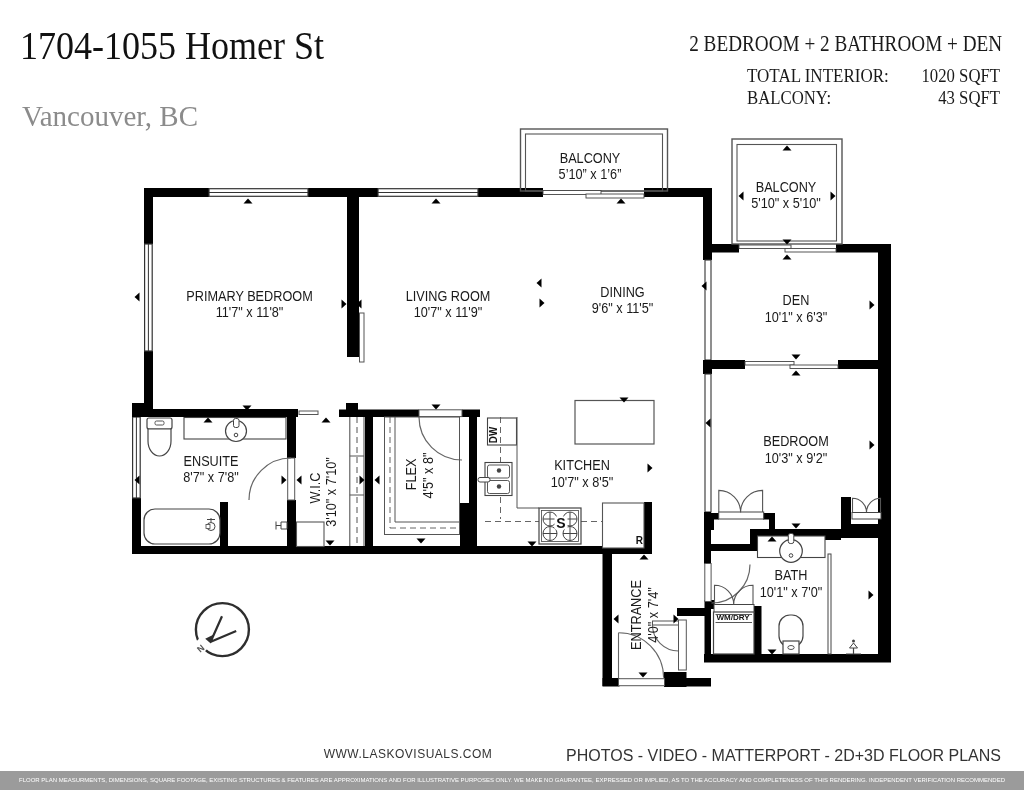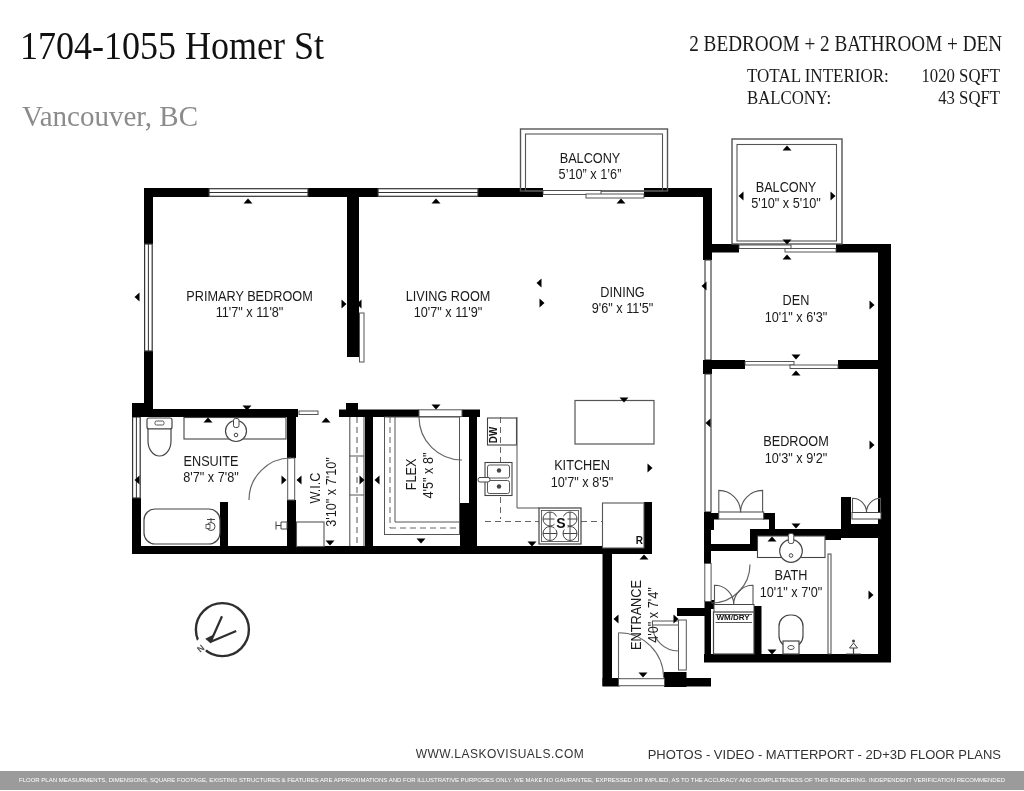--- a/index.html
+++ b/index.html
@@ -452,17 +452,17 @@
 
 <g>
 <circle cx="222.4" cy="629.6" r="26.5" fill="none" stroke="#2e2e2e" stroke-width="2.4"></circle>
 <rect x="194" y="640" width="13" height="13" fill="#fff" transform="rotate(-45,200.5,646.5)"></rect>
 <path d="M 211.2,640.5 L 222,616.3 M 210.2,642 L 236.2,631" stroke="#2e2e2e" stroke-width="2.2" fill="none"></path>
 <path d="M 210.8,643.5 L 213.8,634.5 L 205.2,638.8 Z" fill="#2e2e2e"></path>
 <text x="0" y="0" font-size="9" fill="#555" text-anchor="middle" font-weight="bold" transform="translate(202.8,651) rotate(-40)">N</text>
 </g>
 </svg>
 
-<div class="abs" style="left:0;top:747px;width:1000px;font-size:12px;color:#333;text-align:center;letter-spacing:0.5px;">WWW.LASKOVISUALS.COM</div>
-
-<div class="abs" style="left:0;top:747px;width:1001px;font-size:13px;color:#333;text-align:right;">PHOTOS - VIDEO - MATTERPORT - 2D+3D FLOOR PLANS</div>
+<div class="abs" style="left:0;top:747px;width:816px;font-size:12px;color:#333;text-align:center;letter-spacing:0.5px;">WWW.LASKOVISUALS.COM</div>
+
+<div class="abs" style="left:0;top:747px;width:1001px;font-size:16px;color:#333;text-align:right;">PHOTOS - VIDEO - MATTERPORT - 2D+3D FLOOR PLANS</div>
 
 <div class="abs" style="left:0;top:771px;width:1024px;height:19px;background:#9b9b9b;color:#fff;font-size:6px;line-height:18px;text-align:center;">FLOOR PLAN MEASURMENTS, DIMENSIONS, SQUARE FOOTAGE, EXISTING STRUCTURES &amp; FEATURES ARE APPROXIMATIONS AND FOR ILLUSTRATIVE PURPOSES ONLY. WE MAKE NO GAURANTEE, EXPRESSED OR IMPLIED, AS TO THE ACCURACY AND COMPLETENESS OF THIS RENDERING. INDEPENDENT VERIFICATION RECOMMENDED</div>
 
 </body></html>

